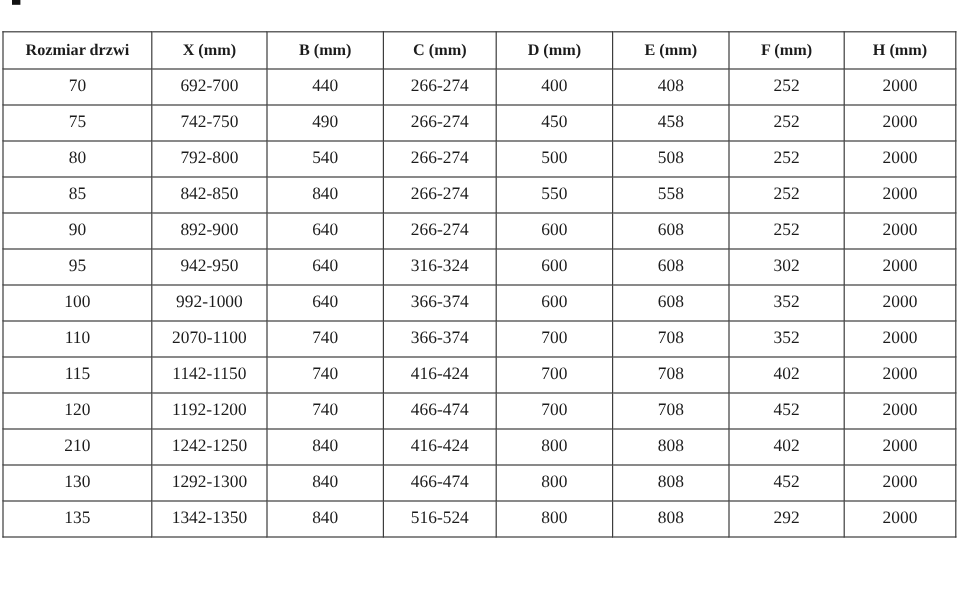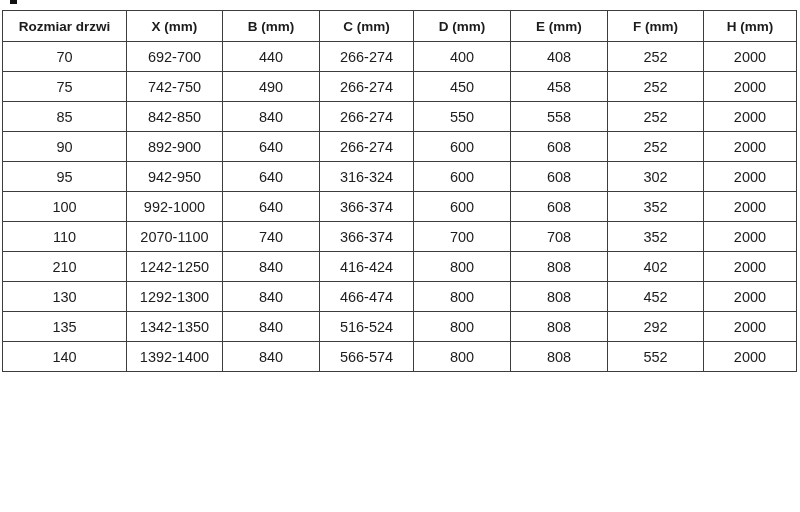--- a/index.html
+++ b/index.html
@@ -17,24 +17,25 @@
     overflow:hidden;
   }
   .artifact{
     position:absolute;
     left:10px;top:0;
     width:7px;height:4px;
     background:#111;
   }
   table.size-table{
     position:absolute;
-    left:2px;top:10px;
+    left:2px;top:26px;
     border-collapse:collapse;
     table-layout:fixed;
     width:794px;
+    font-family:Liberation Serif, serif;
   }
   .size-table col.c1{width:124px}
   .size-table col.c2{width:96px}
   .size-table col.c3{width:97px}
   .size-table col.c4{width:94px}
   .size-table col.c5{width:97px}
   .size-table col.c6{width:97px}
   .size-table col.c7{width:96px}
   .size-table col.c8{width:93px}
   .size-table th,
@@ -103,20 +104,30 @@
         <td>75</td>
         <td>742-750</td>
         <td>490</td>
         <td>266-274</td>
         <td>450</td>
         <td>458</td>
         <td>252</td>
         <td>2000</td>
       </tr>
       <tr>
+        <td>80</td>
+        <td>792-800</td>
+        <td>540</td>
+        <td>266-274</td>
+        <td>500</td>
+        <td>508</td>
+        <td>252</td>
+        <td>2000</td>
+      </tr>
+      <tr>
         <td>85</td>
         <td>842-850</td>
         <td>840</td>
         <td>266-274</td>
         <td>550</td>
         <td>558</td>
         <td>252</td>
         <td>2000</td>
       </tr>
       <tr>
@@ -153,20 +164,40 @@
         <td>110</td>
         <td>2070-1100</td>
         <td>740</td>
         <td>366-374</td>
         <td>700</td>
         <td>708</td>
         <td>352</td>
         <td>2000</td>
       </tr>
       <tr>
+        <td>115</td>
+        <td>1142-1150</td>
+        <td>740</td>
+        <td>416-424</td>
+        <td>700</td>
+        <td>708</td>
+        <td>402</td>
+        <td>2000</td>
+      </tr>
+      <tr>
+        <td>120</td>
+        <td>1192-1200</td>
+        <td>740</td>
+        <td>466-474</td>
+        <td>700</td>
+        <td>708</td>
+        <td>452</td>
+        <td>2000</td>
+      </tr>
+      <tr>
         <td>210</td>
         <td>1242-1250</td>
         <td>840</td>
         <td>416-424</td>
         <td>800</td>
         <td>808</td>
         <td>402</td>
         <td>2000</td>
       </tr>
       <tr>
@@ -182,24 +213,14 @@
       <tr>
         <td>135</td>
         <td>1342-1350</td>
         <td>840</td>
         <td>516-524</td>
         <td>800</td>
         <td>808</td>
         <td>292</td>
         <td>2000</td>
       </tr>
-      <tr>
-        <td>140</td>
-        <td>1392-1400</td>
-        <td>840</td>
-        <td>566-574</td>
-        <td>800</td>
-        <td>808</td>
-        <td>552</td>
-        <td>2000</td>
-      </tr>
     </tbody>
 </table>
 
 </body></html>

